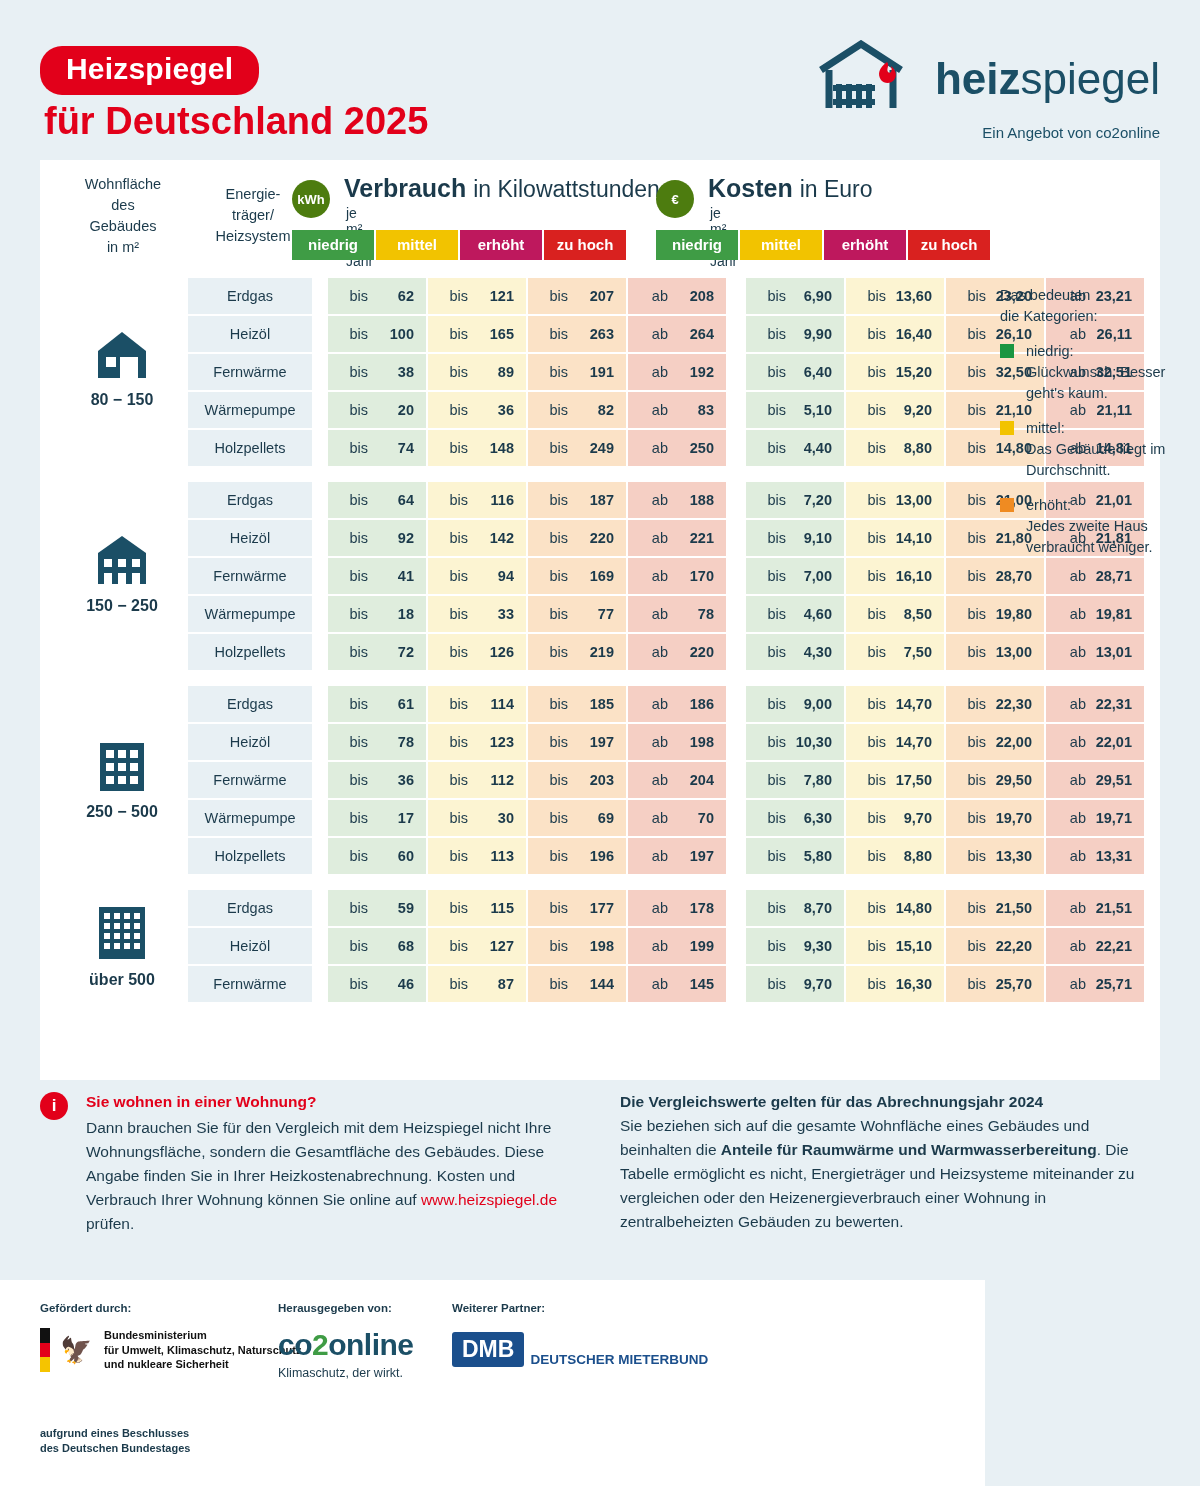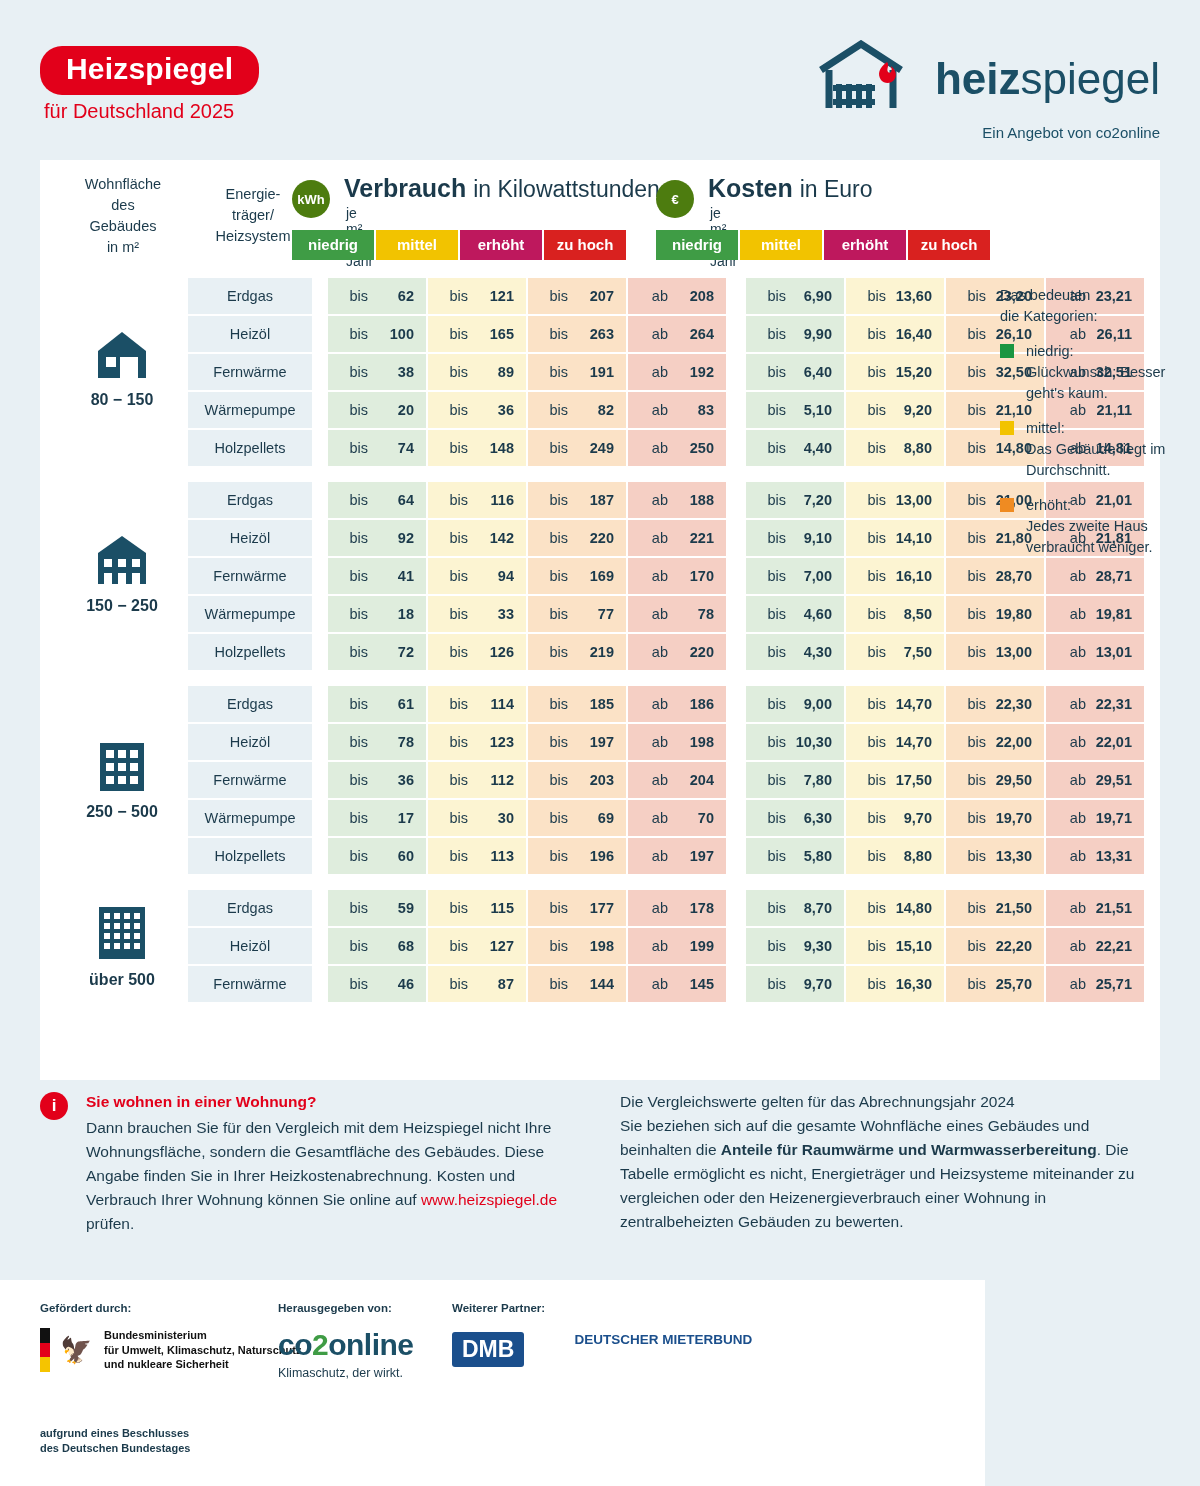--- a/index.html
+++ b/index.html
@@ -17,21 +17,21 @@
   .header{position:absolute;left:0;top:0;width:1200px;height:150px;}
   .badge{
     position:absolute;left:40px;top:46px;
     background:#e2001a;color:#fff;
     border-radius:22px;
     padding:6px 26px 9px 26px;
     font-size:30px;font-weight:bold;letter-spacing:.2px;
   }
   .subtitle{
     position:absolute;left:44px;top:100px;
-    color:#e2001a;font-size:20px;font-weight:normal;
+    color:#e2001a;font-size:38px;font-weight:bold;
   }
   .logo-wrap{position:absolute;right:40px;top:40px;text-align:right;}
   .logo-row{display:flex;align-items:center;gap:16px;}
   .logo-text{font-size:44px;font-weight:bold;color:#1b4f66;line-height:1;}
   .logo-text .light{font-weight:normal;color:#1b4f66;}
   .logo-sub{font-size:15px;color:#1b4f66;margin-top:6px;text-align:right;}
 
   
   .card{
     position:absolute;left:40px;top:160px;width:1120px;height:920px;
@@ -100,40 +100,40 @@
   .notes{position:absolute;left:40px;top:1090px;width:1120px;}
   .note-l{position:absolute;left:0;top:0;width:530px;font-size:15.5px;line-height:1.55;}
   .note-r{position:absolute;left:580px;top:0;width:540px;font-size:15.5px;line-height:1.55;}
   .info-ico{
     position:absolute;left:0;top:2px;width:28px;height:28px;border-radius:50%;
     background:#e2001a;color:#fff;font-weight:bold;font-size:17px;
     display:flex;align-items:center;justify-content:center;
   }
   .note-l .head{color:#e2001a;font-weight:bold;margin-left:46px;}
   .note-l .body{margin-left:46px;margin-top:2px;}
-  .note-r .head{font-weight:normal;}
+  .note-r .head{font-weight:bold;}
   .link{color:#e2001a;}
 
   
   .footer{position:absolute;left:0;top:1280px;width:985px;height:206px;background:#fff;}
   .f-label{font-size:11.5px;font-weight:bold;color:#1b3a4b;}
   .f1{position:absolute;left:40px;top:22px;}
   .f2{position:absolute;left:278px;top:22px;}
   .f3{position:absolute;left:452px;top:22px;}
   .bmu{position:absolute;left:40px;top:48px;display:flex;gap:10px;align-items:flex-start;}
   .bmu .flag{width:10px;height:44px;display:flex;flex-direction:column;}
   .bmu .flag i{flex:1;display:block;}
   .bmu .eagle{width:34px;height:44px;display:flex;align-items:center;justify-content:center;font-size:26px;color:#111;}
   .bmu .txt{font-size:11px;line-height:1.32;font-weight:bold;color:#111;}
   .beschluss{position:absolute;left:40px;top:146px;font-size:11px;line-height:1.35;font-weight:bold;color:#1b3a4b;}
   .co2{position:absolute;left:278px;top:48px;}
   .co2 .big{font-size:30px;font-weight:bold;color:#1b4f66;letter-spacing:-.5px;}
   .co2 .big .g{color:#3f9c45;}
   .co2 .small{font-size:12.5px;color:#1b3a4b;margin-top:4px;}
-  .dmb{position:absolute;left:452px;top:52px;display:flex;align-items:flex-start;gap:44px;}
+  .dmb{position:absolute;left:452px;top:52px;display:flex;align-items:flex-end;}
   .dmb .tag{background:#1b4f8c;color:#fff;font-weight:bold;font-size:23px;padding:4px 10px;border-radius:3px;}
   .dmb .tx{font-size:13.5px;color:#1b4f8c;font-weight:bold;margin-left:6px;}
 </style>
 </head>
 <body>
 
 <div class="page">
 
   <div class="header">
     <div class="badge">Heizspiegel</div>

